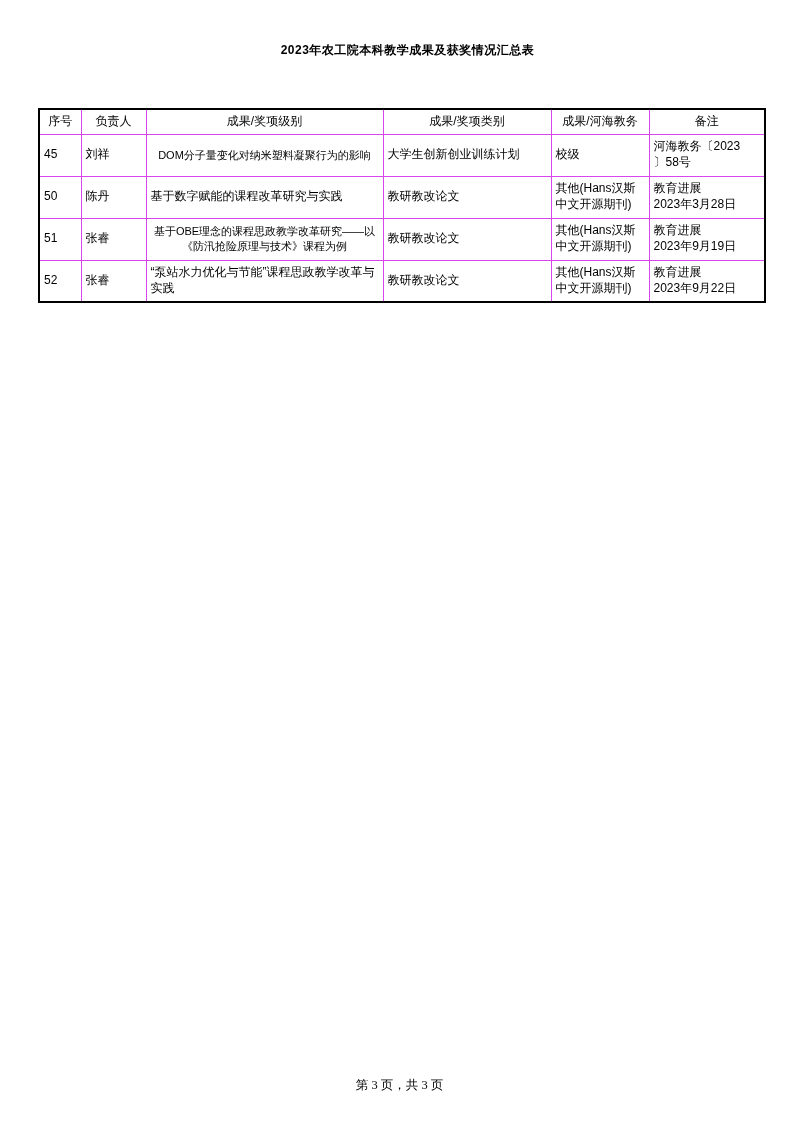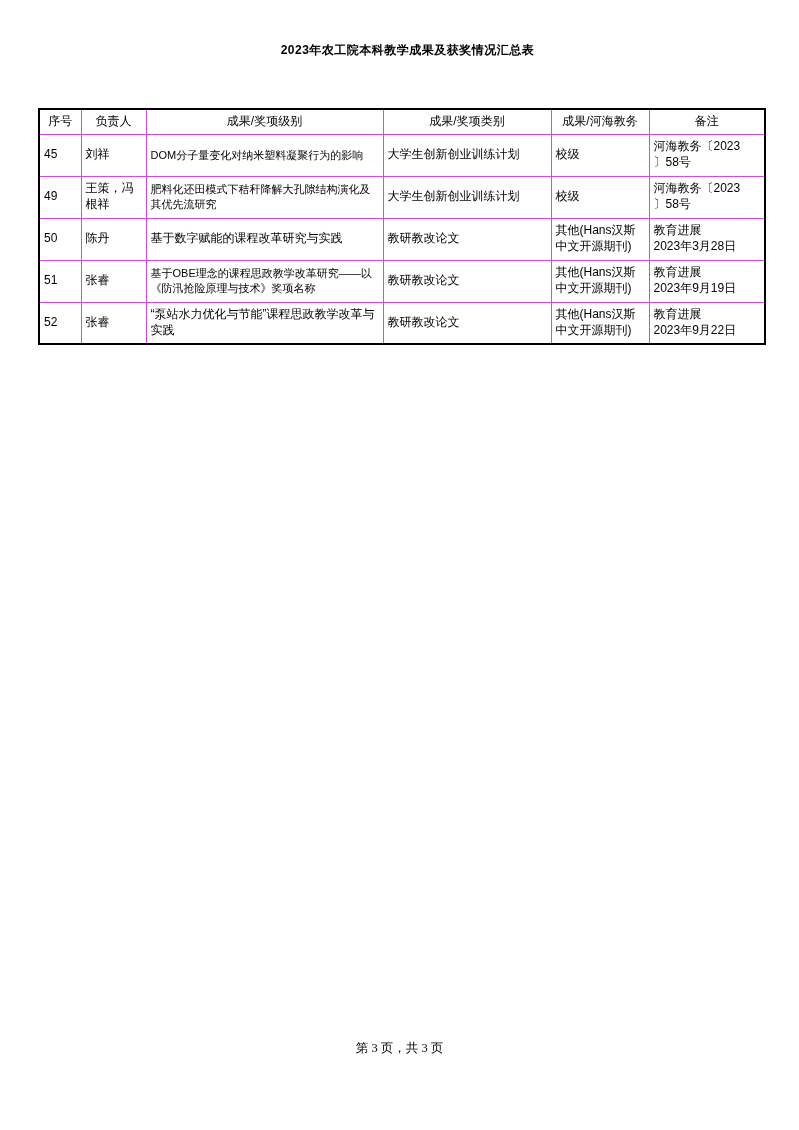--- a/index.html
+++ b/index.html
@@ -47,24 +47,24 @@
   }
   table.results thead tr { height: 25px; }
   table.results tbody tr { height: 42px; }
   table.results th {
     text-align: center;
     white-space: nowrap;
   }
   td.c-no { text-align: left; }
   td.c-person, td.c-name, td.c-cat, td.c-level, td.c-note { text-align: left; }
   td.c-name { font-size: 12.5px; }
-  td.c-name.sm { font-size: 11px; }
+  td.c-name.sm { font-size: 11px; text-align: center; }
   .page-footer {
     position: absolute;
-    top: 1040px;
+    top: 1077px;
     left: 0;
     width: 100%;
     text-align: center;
     font-size: 12.5px;
     font-family: "Liberation Serif", "DejaVu Serif", serif;
   }
 </style>
 </head>
 <body>
 
@@ -93,42 +93,33 @@
     <tr>
       <td class="c-no">45</td>
       <td class="c-person">刘祥</td>
       <td class="c-name sm">DOM分子量变化对纳米塑料凝聚行为的影响</td>
       <td class="c-cat">大学生创新创业训练计划</td>
       <td class="c-level">校级</td>
       <td class="c-note">河海教务〔2023
 〕58号</td>
     </tr>
     <tr>
-      <td class="c-no">49</td>
-      <td class="c-person">王策，冯根祥</td>
-      <td class="c-name sm">肥料化还田模式下秸秆降解大孔隙结构演化及其优先流研究</td>
-      <td class="c-cat">大学生创新创业训练计划</td>
-      <td class="c-level">校级</td>
-      <td class="c-note">河海教务〔2023
-〕58号</td>
-    </tr>
-    <tr>
       <td class="c-no">50</td>
       <td class="c-person">陈丹</td>
       <td class="c-name">基于数字赋能的课程改革研究与实践</td>
       <td class="c-cat">教研教改论文</td>
       <td class="c-level">其他(Hans汉斯
 中文开源期刊)</td>
       <td class="c-note">教育进展
 2023年3月28日</td>
     </tr>
     <tr>
       <td class="c-no">51</td>
       <td class="c-person">张睿</td>
-      <td class="c-name sm">基于OBE理念的课程思政教学改革研究——以《防汛抢险原理与技术》奖项名称</td>
+      <td class="c-name sm">基于OBE理念的课程思政教学改革研究——以《防汛抢险原理与技术》课程为例</td>
       <td class="c-cat">教研教改论文</td>
       <td class="c-level">其他(Hans汉斯
 中文开源期刊)</td>
       <td class="c-note">教育进展
 2023年9月19日</td>
     </tr>
     <tr>
       <td class="c-no">52</td>
       <td class="c-person">张睿</td>
       <td class="c-name">“泵站水力优化与节能”课程思政教学改革与实践</td>

